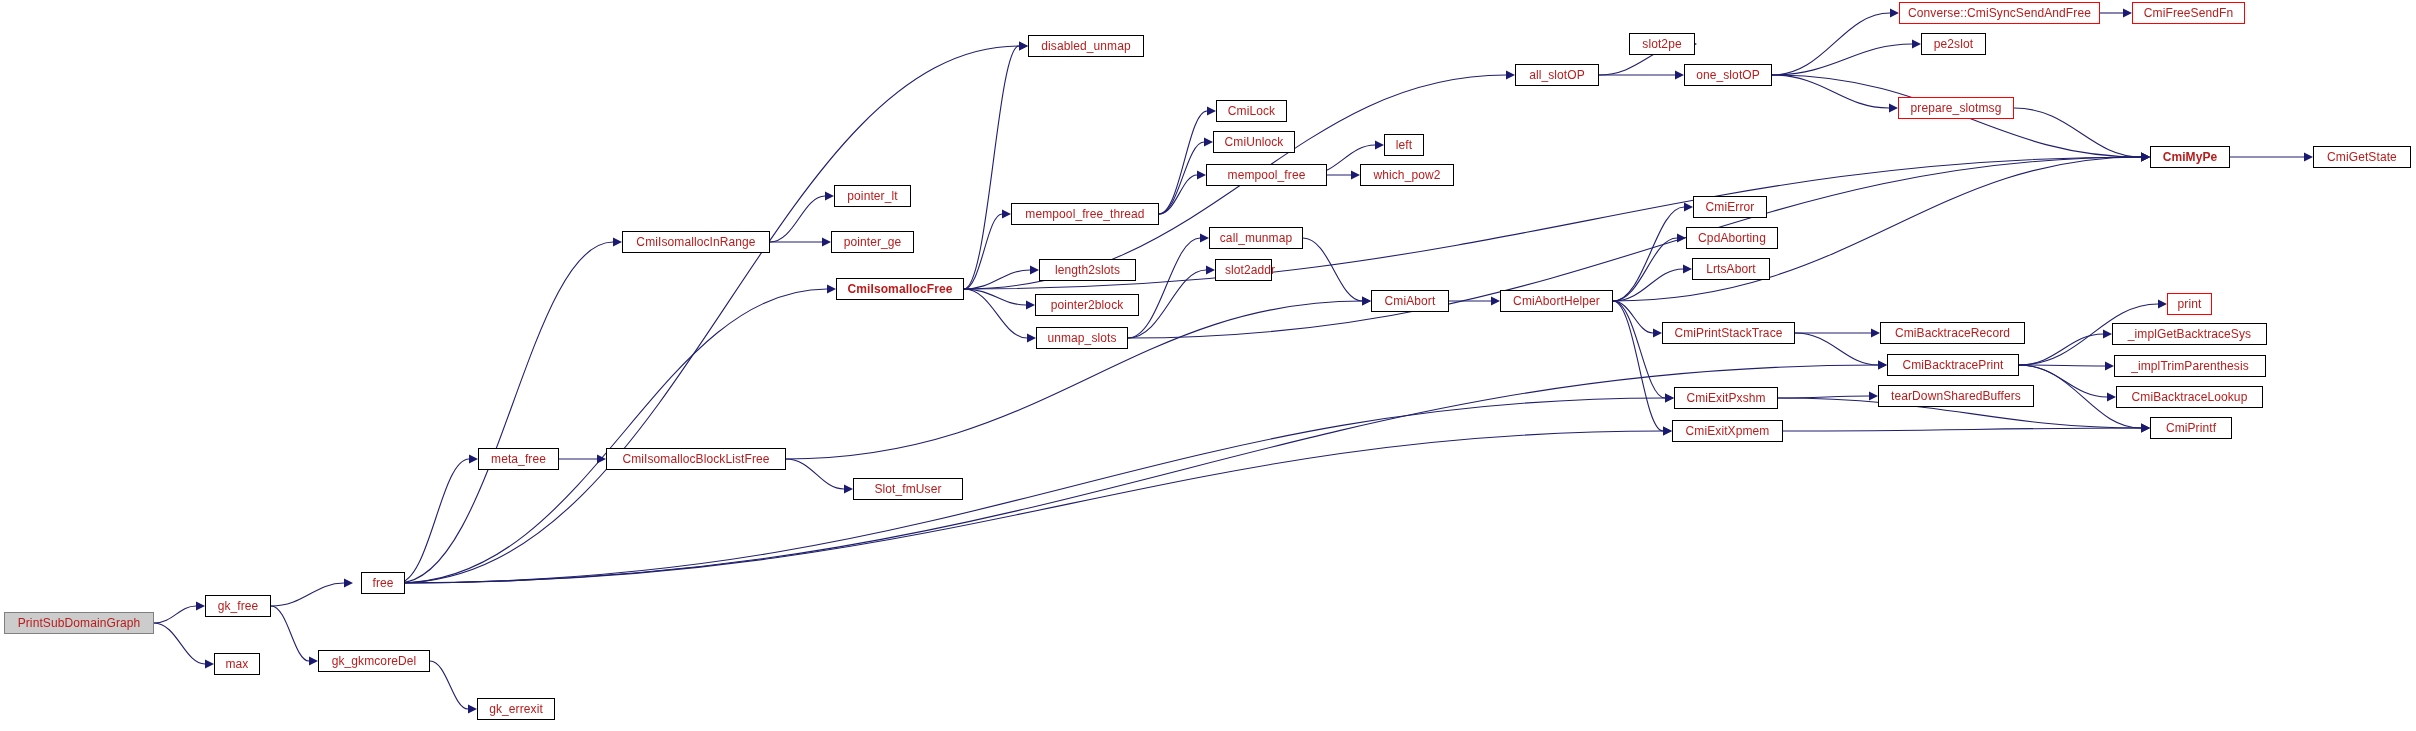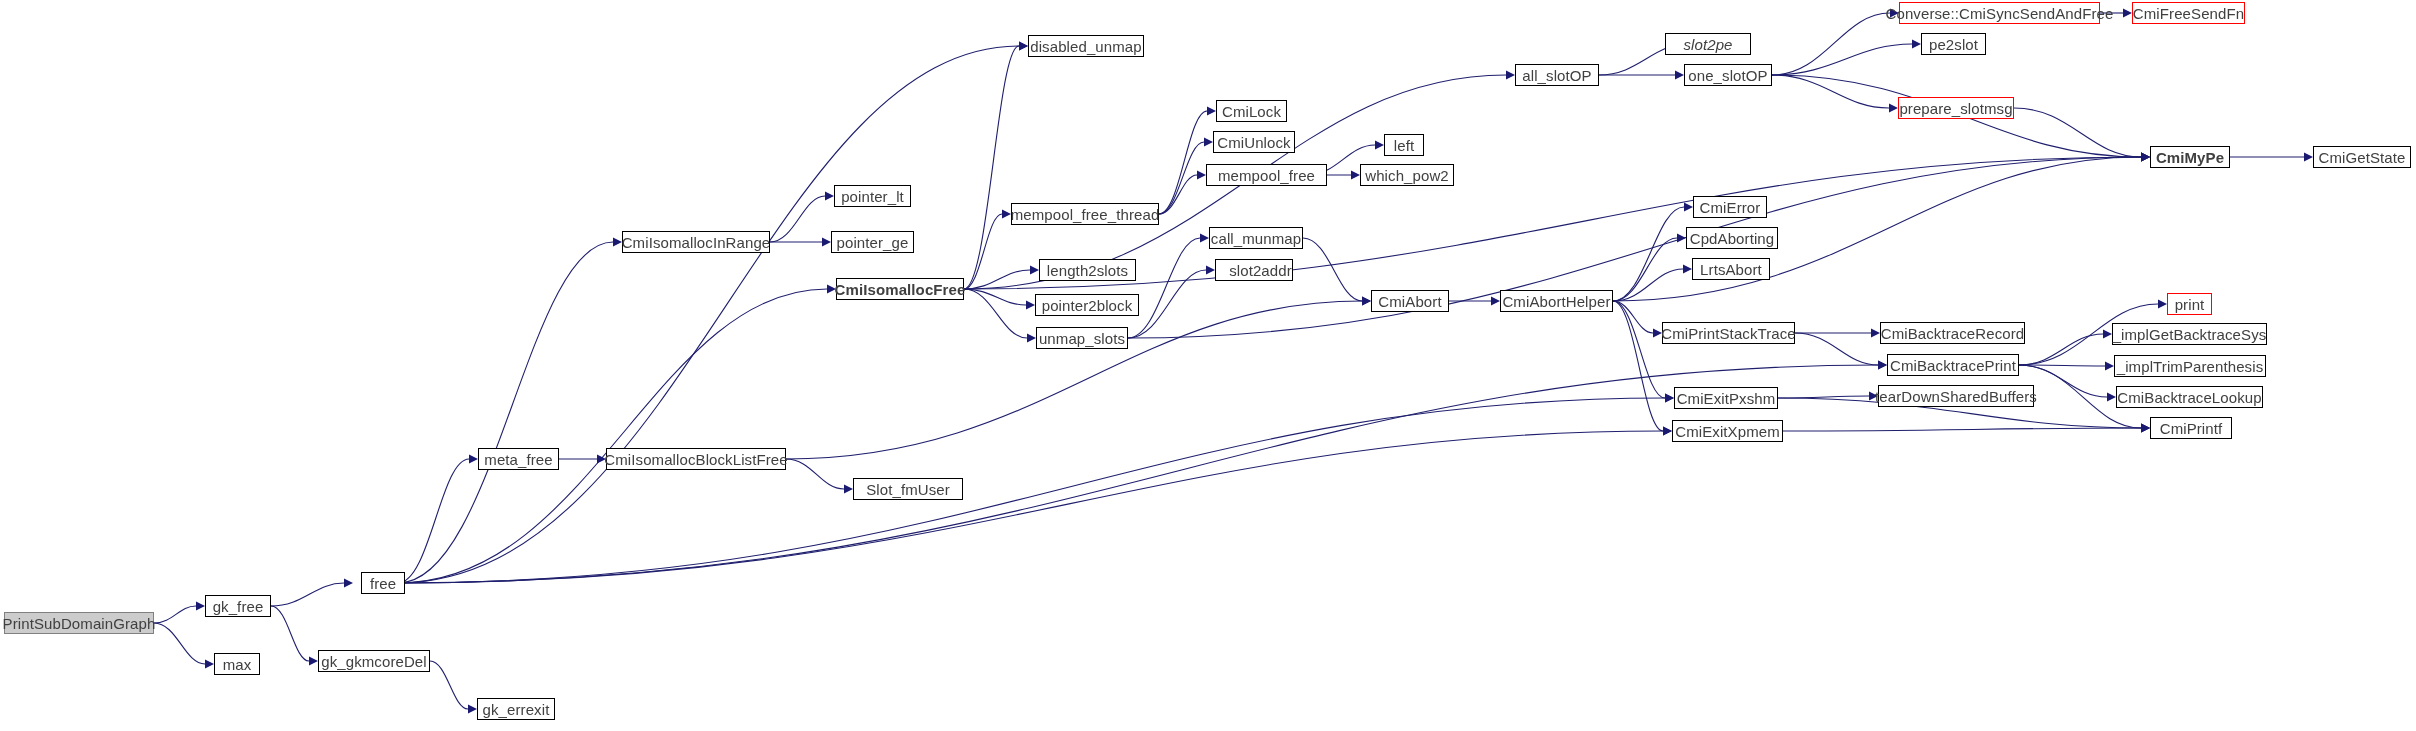--- a/index.html
+++ b/index.html
@@ -1,20 +1,20 @@
 <!DOCTYPE html>
 <html><head>
 <meta charset="utf-8">
 <style>
   html,body{margin:0;padding:0;background:#ffffff;}
   #canvas{position:relative;width:2416px;height:731px;background:#ffffff;
           font-family:"Liberation Sans","DejaVu Sans",sans-serif;overflow:hidden;}
   .node{position:absolute;box-sizing:border-box;border:1px solid #000000;
         background:#ffffff;display:flex;align-items:center;justify-content:center;
-        font-size:15px;line-height:1;color:#404040;white-space:nowrap;height:22px;
+        font-size:12px;line-height:1;color:#b91c1c;white-space:nowrap;height:22px;
         letter-spacing:0.1px;}
   .node.red{border-color:#ff0000;}
   .node.root{background:#cccccc;border-color:#808080;}
   svg.edges{position:absolute;left:0;top:0;width:2416px;height:731px;overflow:visible;}
   svg.edges path{fill:none;stroke:#1f1f6e;stroke-width:1.1;}
   svg.edges polygon{fill:#1a1a70;stroke:none;}
 </style>
 </head>
 <body>
 
@@ -279,24 +279,24 @@
       <div class="node" style="left: 1011px; top: 203px; width: 148px;">mempool_free_thread</div>
       <div class="node" style="left: 1039px; top: 259px; width: 97px;">length2slots</div>
       <div class="node" style="left: 1035px; top: 294px; width: 104px;">pointer2block</div>
       <div class="node" style="left: 1036px; top: 327px; width: 92px;">unmap_slots</div>
       <div class="node" style="left: 1216px; top: 100px; width: 71px;">CmiLock</div>
       <div class="node" style="left: 1213px; top: 131px; width: 82px;">CmiUnlock</div>
       <div class="node" style="left: 1206px; top: 164px; width: 121px;">mempool_free</div>
       <div class="node" style="left: 1384px; top: 134px; width: 40px;">left</div>
       <div class="node" style="left: 1360px; top: 164px; width: 94px;">which_pow2</div>
       <div class="node" style="left: 1209px; top: 227px; width: 94px;">call_munmap</div>
-      <div class="node" style="left: 1215px; top: 259px; width: 78px; padding-left: 13px;">slot2addr</div>
+      <div class="node" style="left: 1215px; top: 259px; width: 57px; padding-left: 13px;">slot2addr</div>
       <div class="node" style="left: 1515px; top: 64px; width: 84px;">all_slotOP</div>
       <div class="node" style="left: 1684px; top: 64px; width: 88px;">one_slotOP</div>
-      <div class="node" style="left: 1665px; top: 33px; width: 86px; font-style: italic;">slot2pe</div>
+      <div class="node" style="left: 1629px; top: 33px; width: 66px;">slot2pe</div>
       <div class="node red" style="left: 1899px; top: 2px; width: 201px;">Converse::CmiSyncSendAndFree</div>
       <div class="node red" style="left: 2132px; top: 2px; width: 113px;">CmiFreeSendFn</div>
       <div class="node" style="left: 1921px; top: 33px; width: 65px;">pe2slot</div>
       <div class="node red" style="left: 1898px; top: 97px; width: 116px;">prepare_slotmsg</div>
       <div class="node" style="left: 2150px; top: 146px; width: 80px; font-weight: bold;">CmiMyPe</div>
       <div class="node" style="left: 2313px; top: 146px; width: 98px;">CmiGetState</div>
       <div class="node" style="left: 1371px; top: 290px; width: 78px;">CmiAbort</div>
       <div class="node" style="left: 1500px; top: 290px; width: 113px;">CmiAbortHelper</div>
       <div class="node" style="left: 1693px; top: 196px; width: 74px;">CmiError</div>
       <div class="node" style="left: 1686px; top: 227px; width: 92px;">CpdAborting</div>

